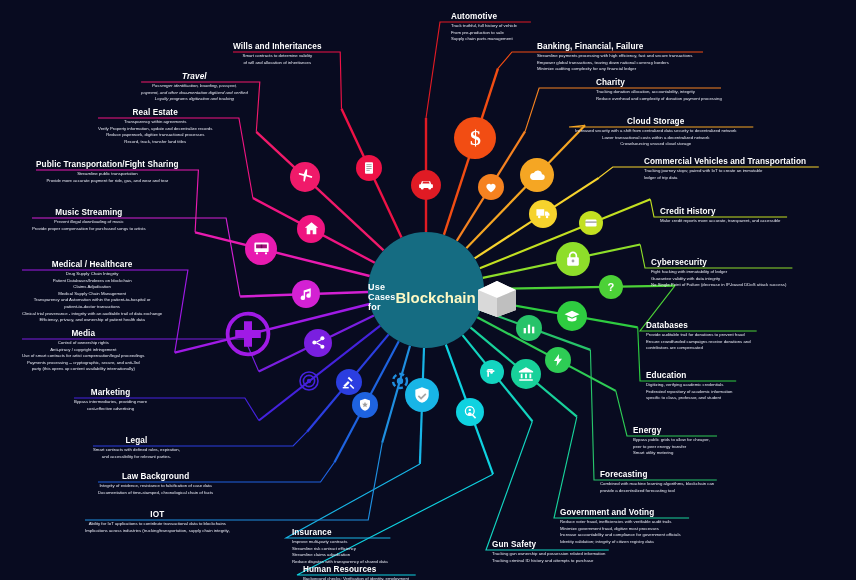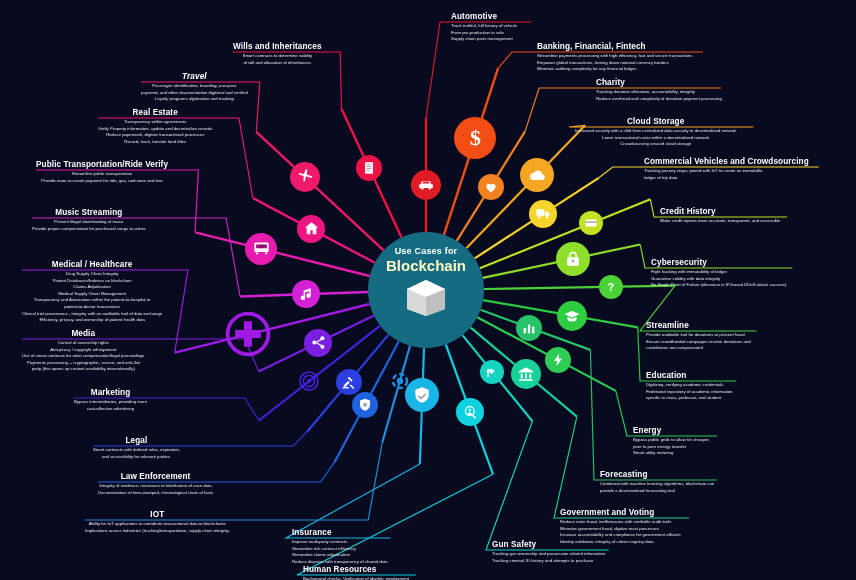--- a/index.html
+++ b/index.html
@@ -1,20 +1,20 @@
 <!DOCTYPE html>
 <html><head>
 <meta charset="utf-8">
 <style>
   html,body{margin:0;padding:0;background:#070a1e;}
   #stage{position:relative;width:856px;height:580px;background:#080b20;overflow:hidden;
          font-family:"Liberation Sans","DejaVu Sans",sans-serif;}
   #spokes{position:absolute;left:0;top:0;width:856px;height:580px;}
   .hub{position:absolute;left:368px;top:232px;width:116px;height:116px;border-radius:50%;
-       background:#156c82;display:flex;flex-direction:column;align-items:center;justify-content:flex-start;
+       background:#156c82;display:flex;flex-direction:row;align-items:center;justify-content:flex-start;
        padding-top:14px;box-sizing:border-box;z-index:6;}
   .hub-l1{color:#fff;font-size:9px;font-weight:bold;letter-spacing:.2px;}
   .hub-l2{color:#fef9c3;font-size:15px;font-weight:bold;margin-top:1px;}
   .cube{margin-top:4px;width:42px;height:40px;position:relative;}
   .node{position:absolute;border-radius:50%;display:flex;align-items:center;justify-content:center;
         z-index:5;box-sizing:border-box;}
   .node svg{display:block;}
   .label{position:absolute;z-index:7;}
   .label .t{color:#fff;font-size:8.2px;font-weight:bold;letter-spacing:.1px;white-space:nowrap;
             line-height:10px;}
@@ -109,21 +109,21 @@
       <div class="d">Supply chain parts management</div>
     </div>
     <div class="node" style="left: 454.443px; top: 116.831px; width: 42px; height: 42px; background: rgb(242, 77, 19);">
       <span>
         <svg width="25" height="25" viewBox="0 0 24 24">
           <text x="12" y="19" font-size="21" font-family="Liberation Serif,serif" font-weight="bold" text-anchor="middle" fill="#fff">$</text>
         </svg>
       </span>
     </div>
     <div class="label r" style="left: 537px; top: 42px;">
-      <div class="t">Banking, Financial, Fintech</div>
+      <div class="t">Banking, Financial, Failure</div>
       <div class="d">Streamline payments processing with high efficiency, fast and secure transactions</div>
       <div class="d">Empower global transactions, tearing down national currency borders</div>
       <div class="d">Minimize auditing complexity for any financial ledger</div>
     </div>
     <div class="node" style="left: 477.65px; top: 173.538px; width: 26px; height: 26px; background: rgb(245, 130, 32);">
       <span>
         <svg width="16" height="16" viewBox="0 0 24 24" fill="#fff">
           <path d="M12 20s-7-4.5-7-9.2A4 4 0 0112 8.6 4 4 0 0119 10.8C19 15.5 12 20 12 20z"></path>
         </svg>
       </span>
@@ -147,21 +147,21 @@
       <div class="d">Crowdsourcing unused cloud storage</div>
     </div>
     <div class="node" style="left: 529.414px; top: 199.751px; width: 28px; height: 28px; background: rgb(246, 211, 45);">
       <span>
         <svg width="17" height="17" viewBox="0 0 24 24" fill="#fff">
           <path d="M2 6h11v9H2zM14 9h3.5l3 3.2V15H14zM6 18.6a1.8 1.8 0 100-3.6 1.8 1.8 0 000 3.6zm11 0a1.8 1.8 0 100-3.6 1.8 1.8 0 000 3.6z"></path>
         </svg>
       </span>
     </div>
     <div class="label r" style="left: 644px; top: 157px;">
-      <div class="t">Commercial Vehicles and Crowdsourcing</div>
+      <div class="t">Commercial Vehicles and Transportation</div>
       <div class="d">Tracking journey stops; paired with IoT to create an immutable</div>
       <div class="d">ledger of trip data</div>
     </div>
     <div class="node" style="left: 579.039px; top: 211.32px; width: 24px; height: 24px; background: rgb(195, 224, 33);">
       <span>
         <svg width="14" height="14" viewBox="0 0 24 24" fill="#fff">
           <rect x="2.5" y="6" width="19" height="12" rx="2"></rect>
           <rect x="2.5" y="9.2" width="19" height="2.6" fill="#000" opacity=".35"></rect>
         </svg>
       </span>
@@ -185,21 +185,21 @@
       <div class="d">No Single Point of Failure (decrease in IP-based DDoS attack success)</div>
     </div>
     <div class="node" style="left: 598.972px; top: 274.771px; width: 24px; height: 24px; background: rgb(76, 209, 55);">
       <span>
         <svg width="14" height="14" viewBox="0 0 24 24">
           <text x="12" y="19" font-size="19" font-family="Liberation Sans,sans-serif" font-weight="bold" text-anchor="middle" fill="#fff">?</text>
         </svg>
       </span>
     </div>
     <div class="label r" style="left: 646px; top: 321px;">
-      <div class="t">Streamline</div>
+      <div class="t">Databases</div>
       <div class="d">Provide auditable trail for donations to prevent fraud</div>
       <div class="d">Ensure crowdfunded campaigns receive donations and</div>
       <div class="d">contributors are compensated</div>
     </div>
     <div class="node" style="left: 556.752px; top: 300.7px; width: 30px; height: 30px; background: rgb(46, 204, 64);">
       <span>
         <svg width="18" height="18" viewBox="0 0 24 24" fill="#fff">
           <path d="M12 5L2 9.5l10 4.5 10-4.5L12 5zM6 13v3.6c0 1.5 2.9 2.7 6 2.7s6-1.2 6-2.7V13l-6 2.7L6 13z"></path>
         </svg>
       </span>
@@ -306,21 +306,21 @@
     </div>
     <div class="node" style="left: 351.969px; top: 391.783px; width: 26px; height: 26px; background: rgb(30, 99, 224);">
       <span>
         <svg width="16" height="16" viewBox="0 0 24 24" fill="#fff">
           <path d="M12 2.5l7.5 2.8v6.2c0 4.3-3.1 7.8-7.5 9-4.4-1.2-7.5-4.7-7.5-9V5.3L12 2.5z"></path>
           <path d="M12 7.2l1.3 2.8 3 .3-2.3 2 .7 3-2.7-1.6-2.7 1.6.7-3-2.3-2 3-.3L12 7.2z" fill="#000" opacity=".38"></path>
         </svg>
       </span>
     </div>
     <div class="label l" style="left: 98px; top: 472px;">
-      <div class="t">Law Enforcement</div>
+      <div class="t">Law Background</div>
       <div class="d">Integrity of evidence, resistance to falsification of case data</div>
       <div class="d">Documentation of time-stamped, chronological chain of facts</div>
     </div>
     <div class="node" style="left: 335.865px; top: 368.925px; width: 26px; height: 26px; background: rgb(43, 62, 224);">
       <span>
         <svg width="16" height="16" viewBox="0 0 24 24" fill="#fff">
           <path d="M3.5 17.5l7-7 2.5 2.5-7 7zM12 4.2l5.6 5.6-2 2L10 6.2zM14.5 15.5l5.5 5.5-1.6 1.6-5.5-5.5z"></path>
           <rect x="2.6" y="19.4" width="9" height="2.2" transform="rotate(0 2.6 19.4)"></rect>
         </svg>
       </span>
@@ -397,21 +397,21 @@
       <span>
         <svg width="19" height="19" viewBox="0 0 24 24" fill="#fff">
           <path d="M4.5 4.5h15a1.5 1.5 0 011.5 1.5v9a1.5 1.5 0 01-1.5 1.5h-15A1.5 1.5 0 013 15V6a1.5 1.5 0 011.5-1.5zM5.2 7v4.6h13.6V7H5.2z"></path>
           <rect x="5.2" y="7" width="13.6" height="4.6" fill="#000" opacity=".3"></rect>
           <path d="M5 17h2.6v2.4H5zm11.4 0H19v2.4h-2.6z"></path>
           <path d="M11 7h2v4.6h-2z" fill="#000" opacity=".35"></path>
         </svg>
       </span>
     </div>
     <div class="label l" style="left: 36px; top: 160px;">
-      <div class="t">Public Transportation/Ride Verify</div>
+      <div class="t">Public Transportation/Fight Sharing</div>
       <div class="d">Streamline public transportation</div>
       <div class="d">Provide more accurate payment for ride, gas, and wear and tear</div>
     </div>
     <div class="node" style="left: 297.217px; top: 214.969px; width: 28px; height: 28px; background: rgb(239, 21, 128);">
       <span>
         <svg width="17" height="17" viewBox="0 0 24 24" fill="#fff">
           <path d="M12 3.2L2.6 11h2.6v9h5.1v-5.6h3.4V20h5.1v-9h2.6L12 3.2z"></path>
         </svg>
       </span>
     </div>

